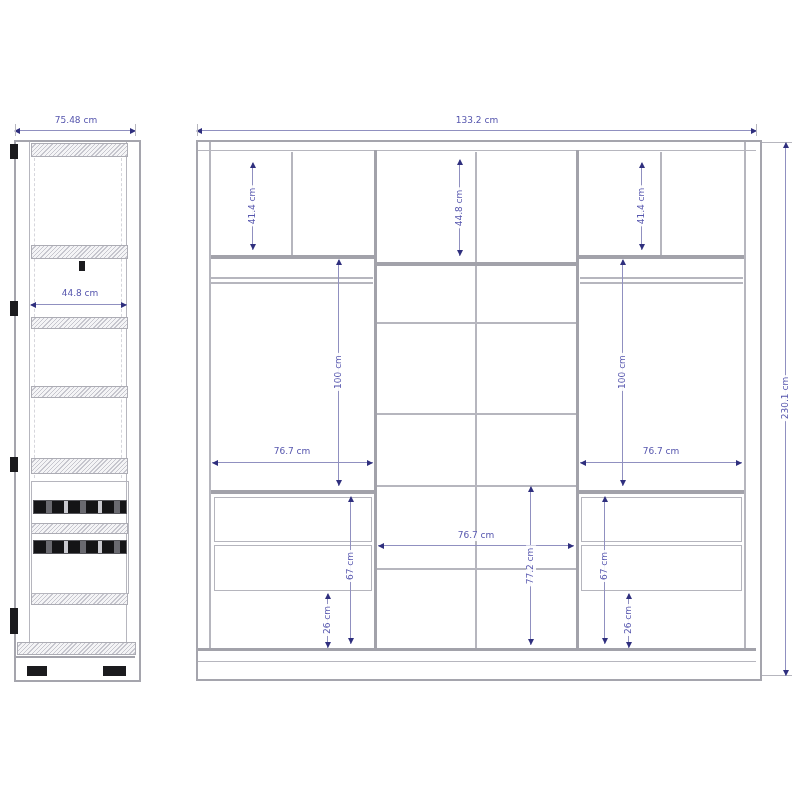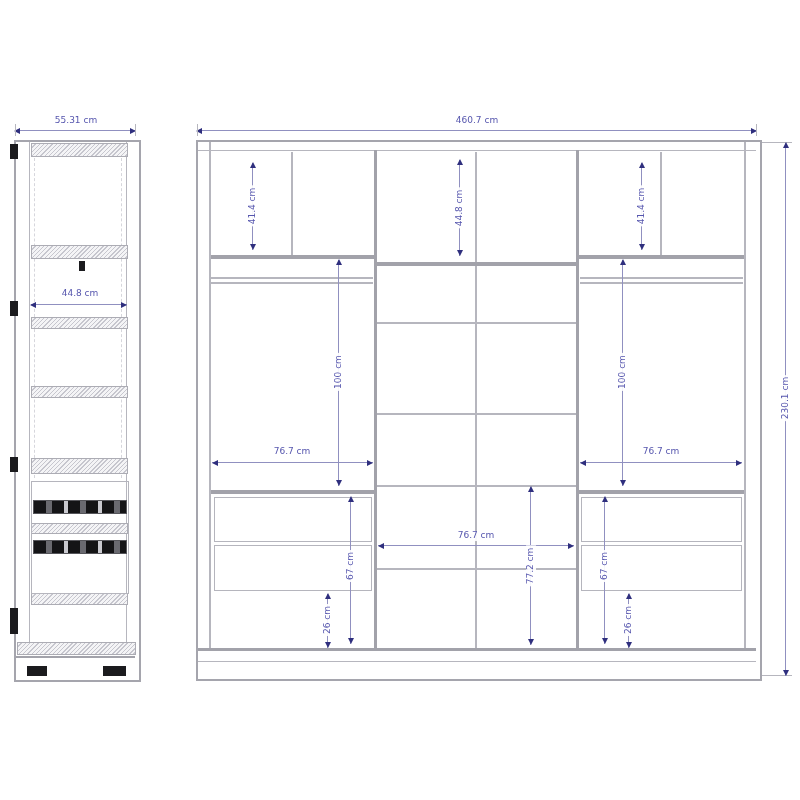--- a/index.html
+++ b/index.html
@@ -35,21 +35,21 @@
   .blk  { position:absolute; background:#1b1b1e; }
   .dash { position:absolute; width:0; border-left:1px dashed #d6d6dc; }
 </style>
 </head>
 <body>
 
 <div id="canvas">
 
   <div>
 
-    <div class="dim-label" style="left:76px;top:121px">55.31 cm</div>
+    <div class="dim-label" style="left:76px;top:121px">75.48 cm</div>
     <div class="dln" style="left:15px;top:130px;width:121px;height:1px"></div>
     <div class="ar lt" style="left:14px;top:128px"></div>
     <div class="ar rt" style="left:130px;top:128px"></div>
     <div class="tick" style="left:15px;top:124px;width:1px;height:12px"></div>
     <div class="tick" style="left:135px;top:124px;width:1px;height:12px"></div>
 
     <div class="box" style="left:14px;top:140px;width:123px;height:538px"></div>
     <div class="ln" style="left:29px;top:142px;width:1px;height:512px"></div>
     <div class="ln" style="left:126px;top:142px;width:1px;height:512px"></div>
     <div class="dash" style="left:34px;top:158px;height:320px"></div>
@@ -78,21 +78,21 @@
     <div class="blk" style="left:103px;top:666px;width:23px;height:10px"></div>
 
     <div class="dim-label" style="left:80px;top:294px">44.8 cm</div>
     <div class="dln" style="left:31px;top:304px;width:96px;height:1px"></div>
     <div class="ar lt" style="left:30px;top:302px"></div>
     <div class="ar rt" style="left:121px;top:302px"></div>
   </div>
 
   <div>
 
-    <div class="dim-label" style="left:477px;top:121px">460.7 cm</div>
+    <div class="dim-label" style="left:477px;top:121px">133.2 cm</div>
     <div class="dln" style="left:197px;top:130px;width:560px;height:1px"></div>
     <div class="ar lt" style="left:196px;top:128px"></div>
     <div class="ar rt" style="left:751px;top:128px"></div>
     <div class="tick" style="left:197px;top:124px;width:1px;height:12px"></div>
     <div class="tick" style="left:756px;top:124px;width:1px;height:12px"></div>
 
     <div class="tick" style="left:760px;top:142px;width:32px;height:1px"></div>
     <div class="tick" style="left:760px;top:675px;width:32px;height:1px"></div>
     <div class="dln" style="left:785px;top:143px;width:1px;height:533px"></div>
     <div class="ar up" style="left:783px;top:142px"></div>

